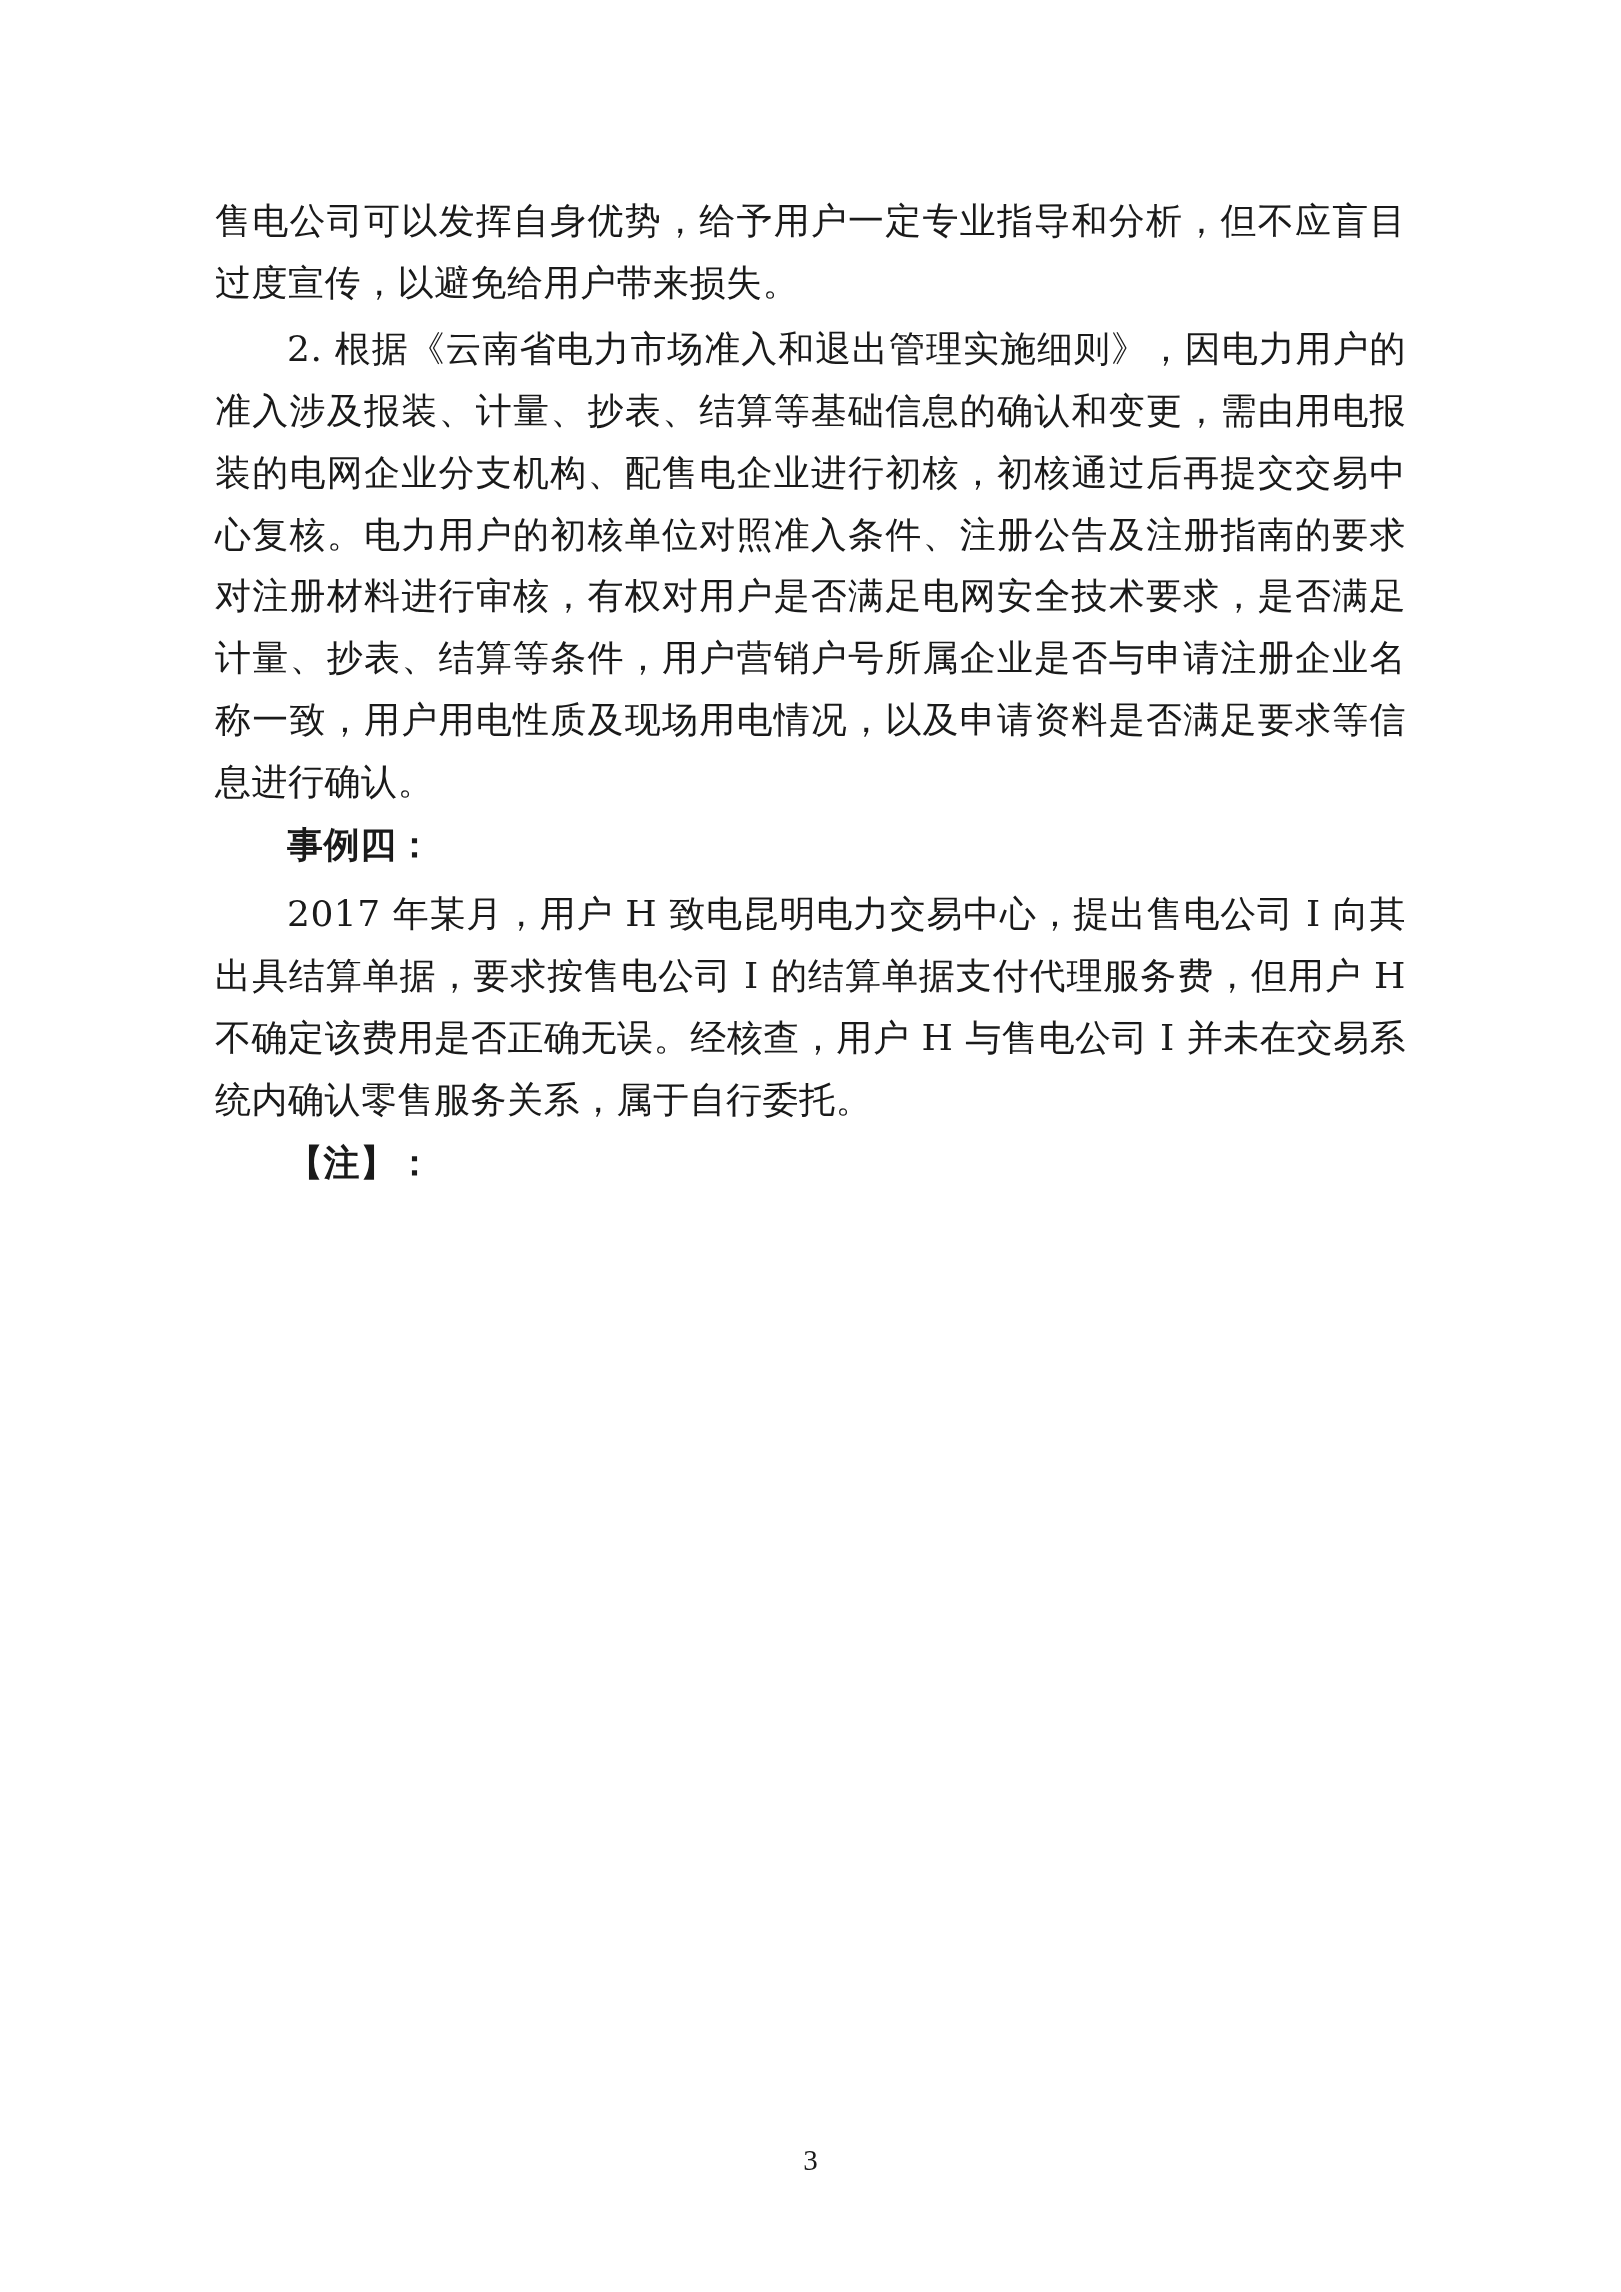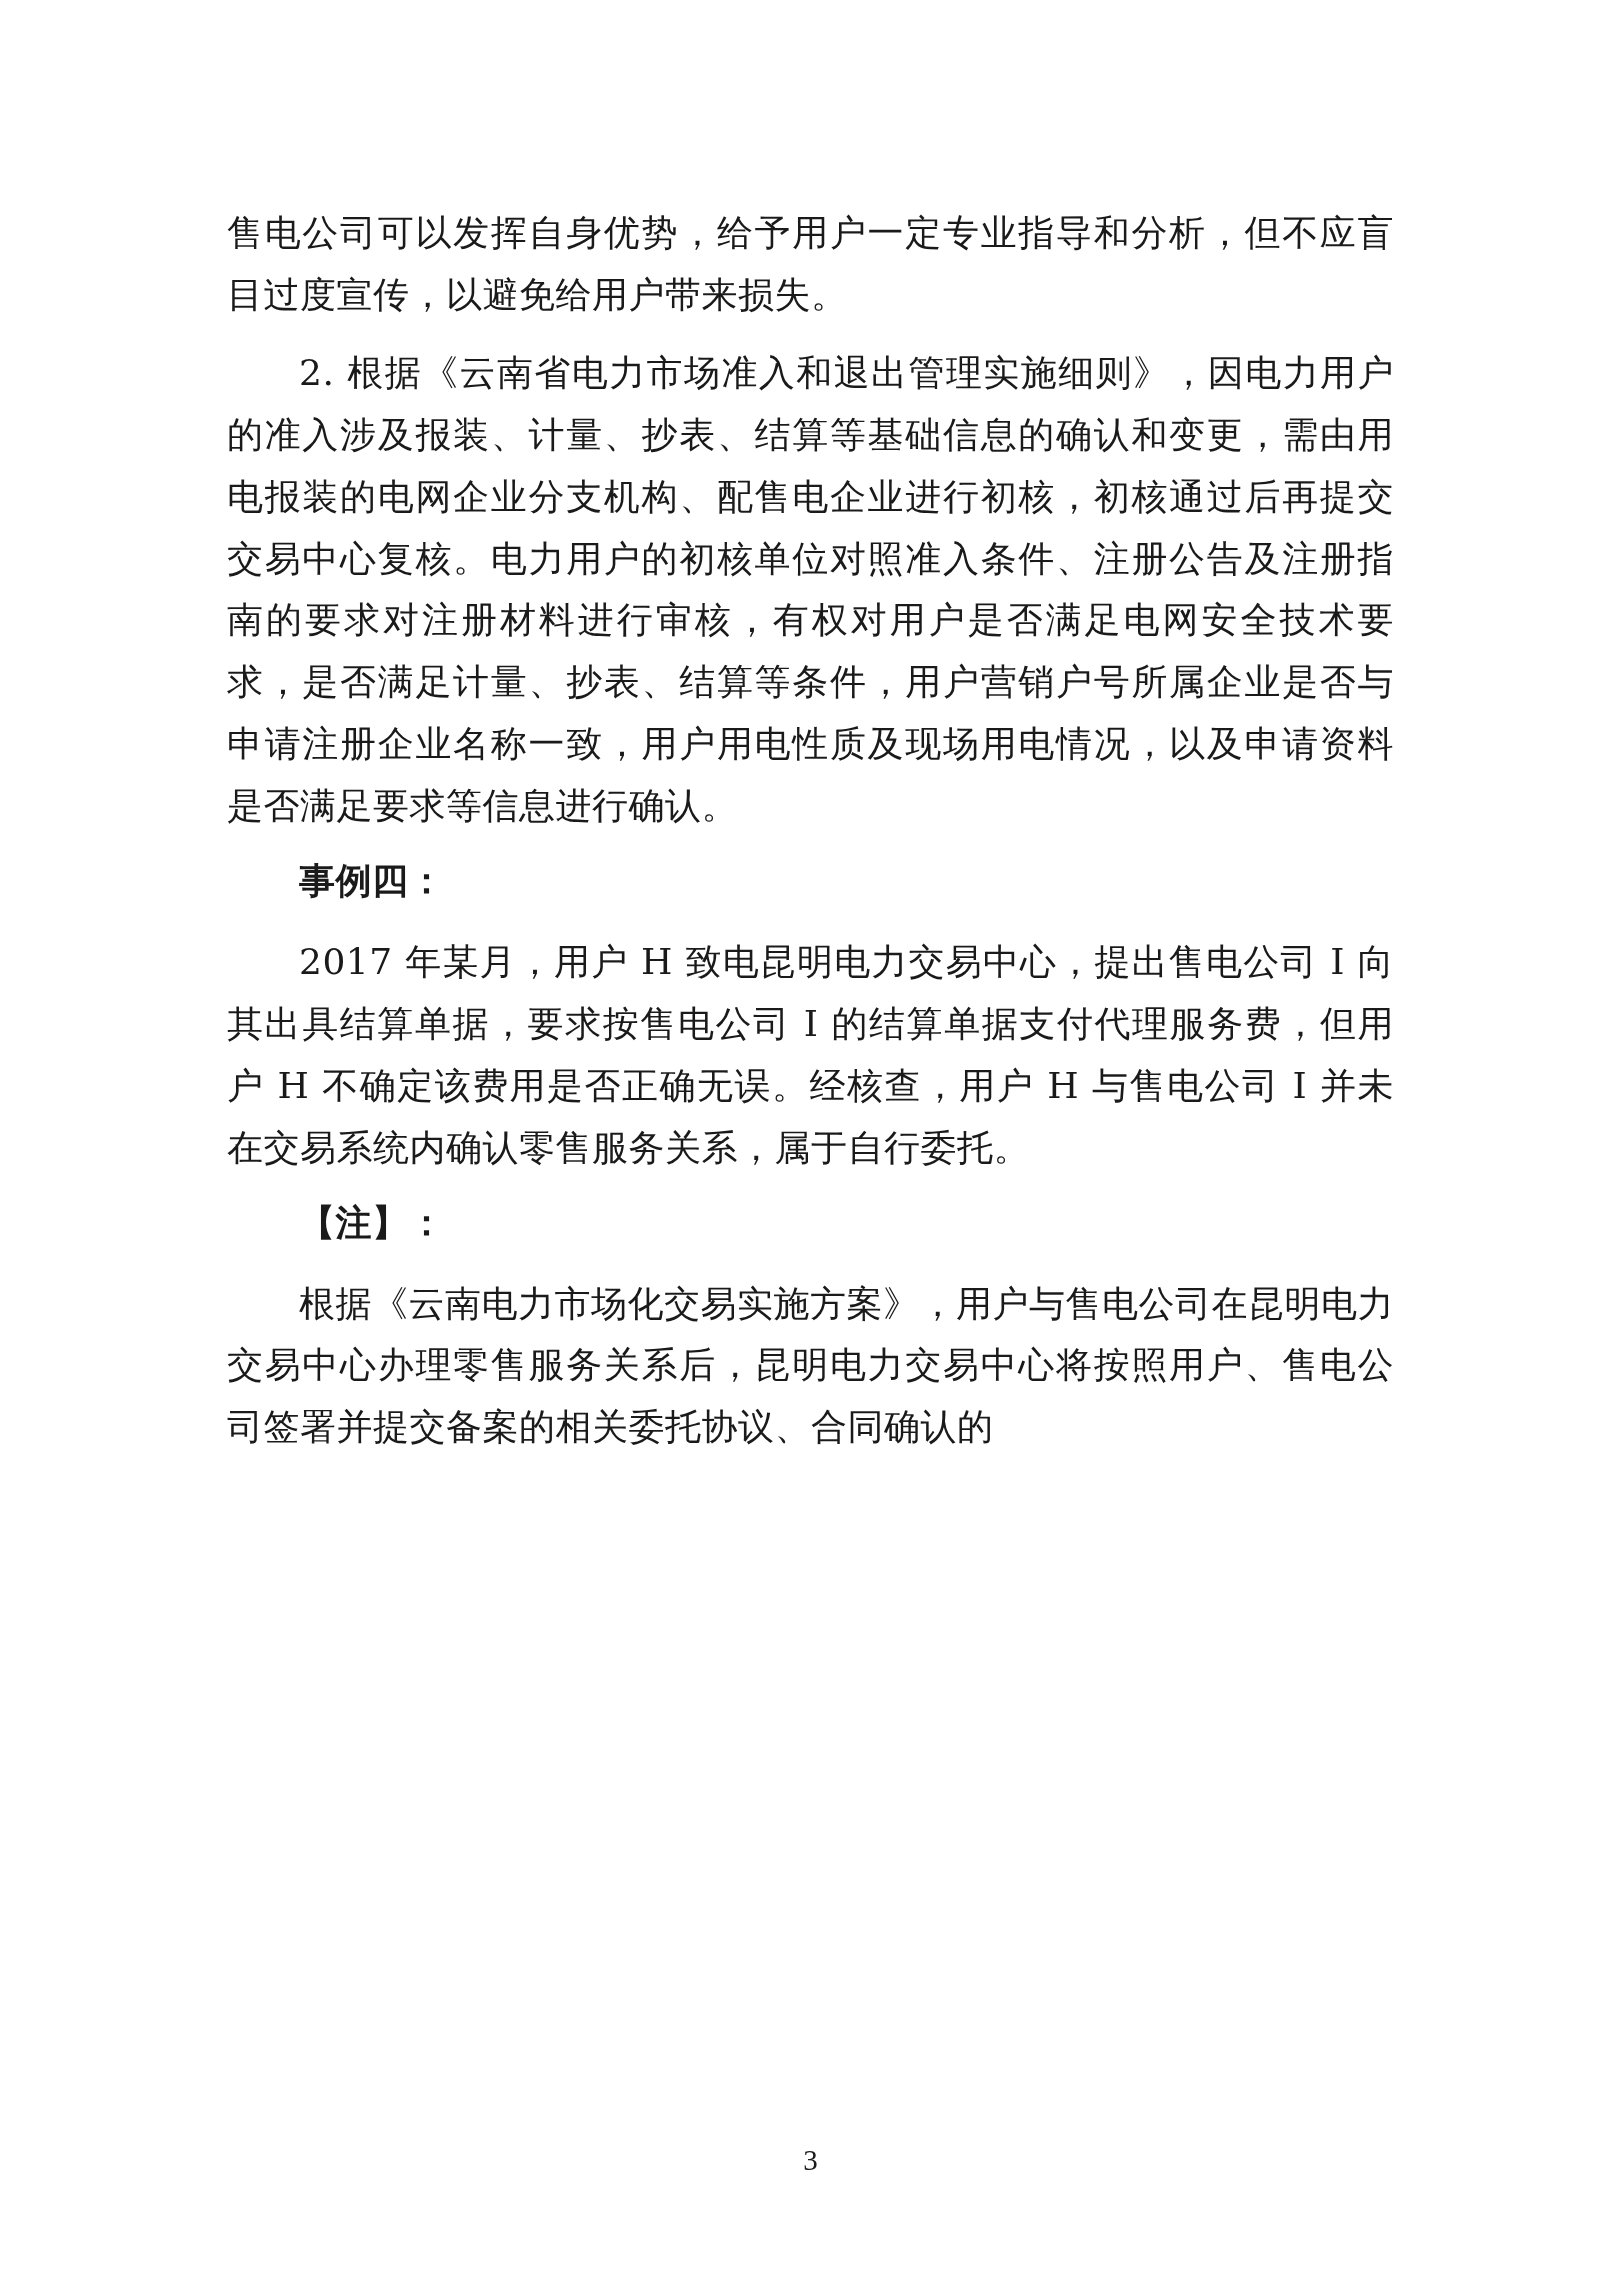--- a/index.html
+++ b/index.html
@@ -23,21 +23,21 @@
     position: relative;
   }
   .doc-body {
     font-size: 36px;
     line-height: 1.72;
     text-align: justify;
     text-justify: inter-ideograph;
     letter-spacing: 0.5px;
   }
   p {
-    margin: 16px;
+    margin: 4px;
   }
   p.indent {
     text-indent: 2em;
   }
   p.heading {
     text-indent: 2em;
     font-weight: 700;
     font-family: Liberation Mono, monospace;
   }
   .page-number {
@@ -54,17 +54,16 @@
 </head>
 <body>
 
 <div class="page">
   <div class="doc-body">
     <p class="continuation">售电公司可以发挥自身优势，给予用户一定专业指导和分析，但不应盲目过度宣传，以避免给用户带来损失。</p>
     <p class="indent">2. 根据《云南省电力市场准入和退出管理实施细则》，因电力用户的准入涉及报装、计量、抄表、结算等基础信息的确认和变更，需由用电报装的电网企业分支机构、配售电企业进行初核，初核通过后再提交交易中心复核。电力用户的初核单位对照准入条件、注册公告及注册指南的要求对注册材料进行审核，有权对用户是否满足电网安全技术要求，是否满足计量、抄表、结算等条件，用户营销户号所属企业是否与申请注册企业名称一致，用户用电性质及现场用电情况，以及申请资料是否满足要求等信息进行确认。</p>
     <p class="heading">事例四：</p>
     <p class="indent">2017 年某月，用户 H 致电昆明电力交易中心，提出售电公司 I 向其出具结算单据，要求按售电公司 I 的结算单据支付代理服务费，但用户 H 不确定该费用是否正确无误。经核查，用户 H 与售电公司 I 并未在交易系统内确认零售服务关系，属于自行委托。</p>
     <p class="heading">【注】：</p>
-    <p class="indent">根据《云南电力市场化交易实施方案》，用户与售电公司在昆明电力交易中心办理零售服务关系后，昆明电力交易中心将按照用户、售电公司签署并提交备案的相关委托协议、合同确认的</p>
   </div>
   <div class="page-number">3</div>
 </div>
 
 
 </body></html>

